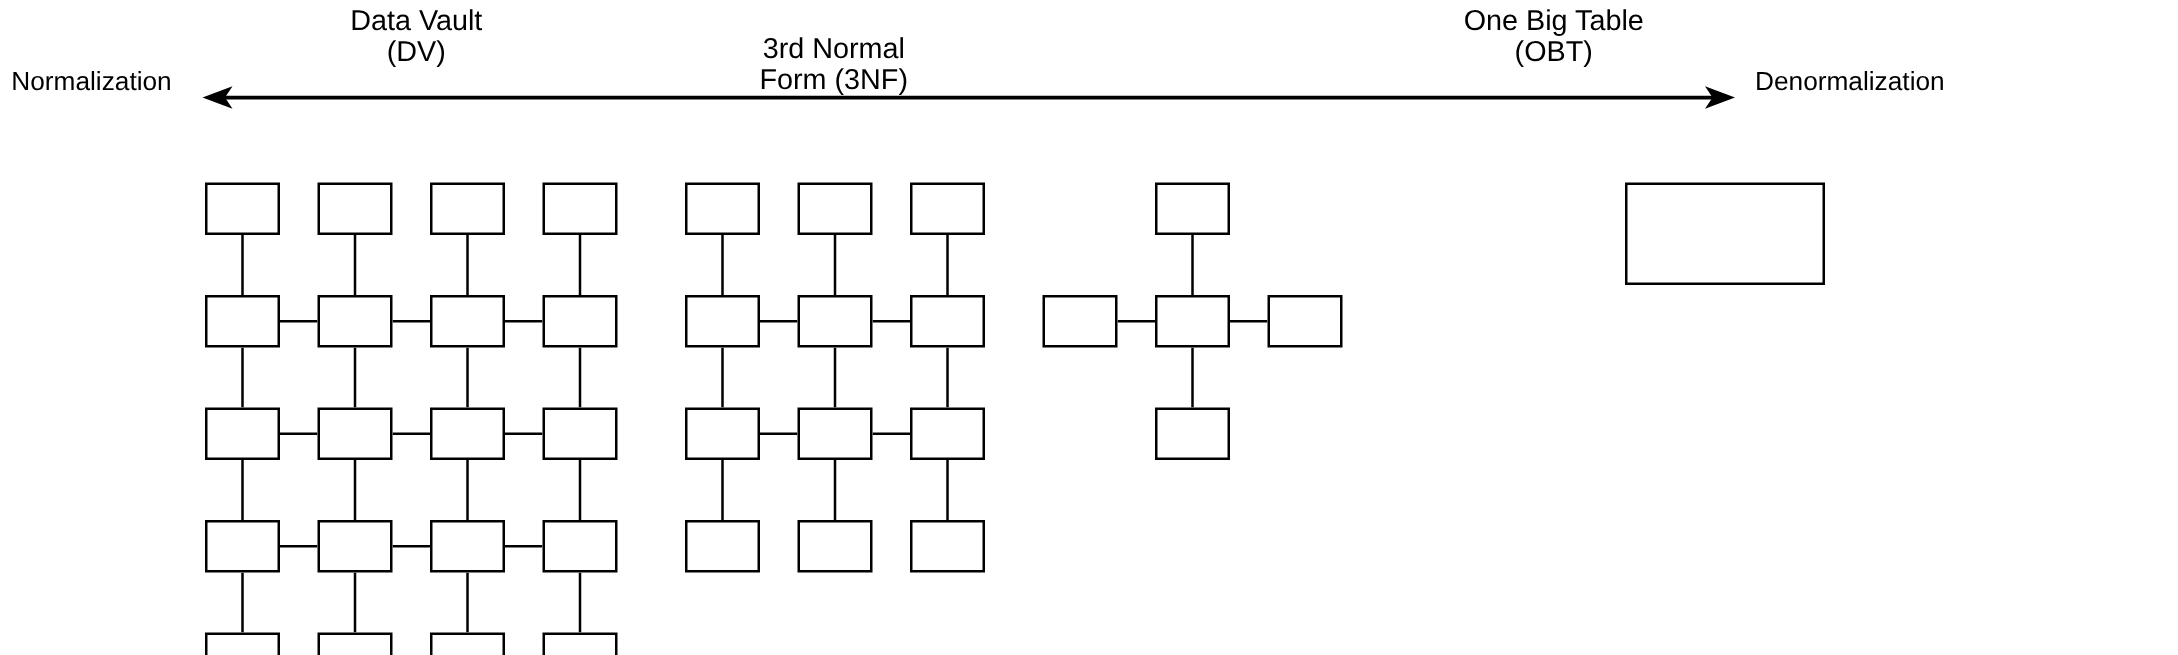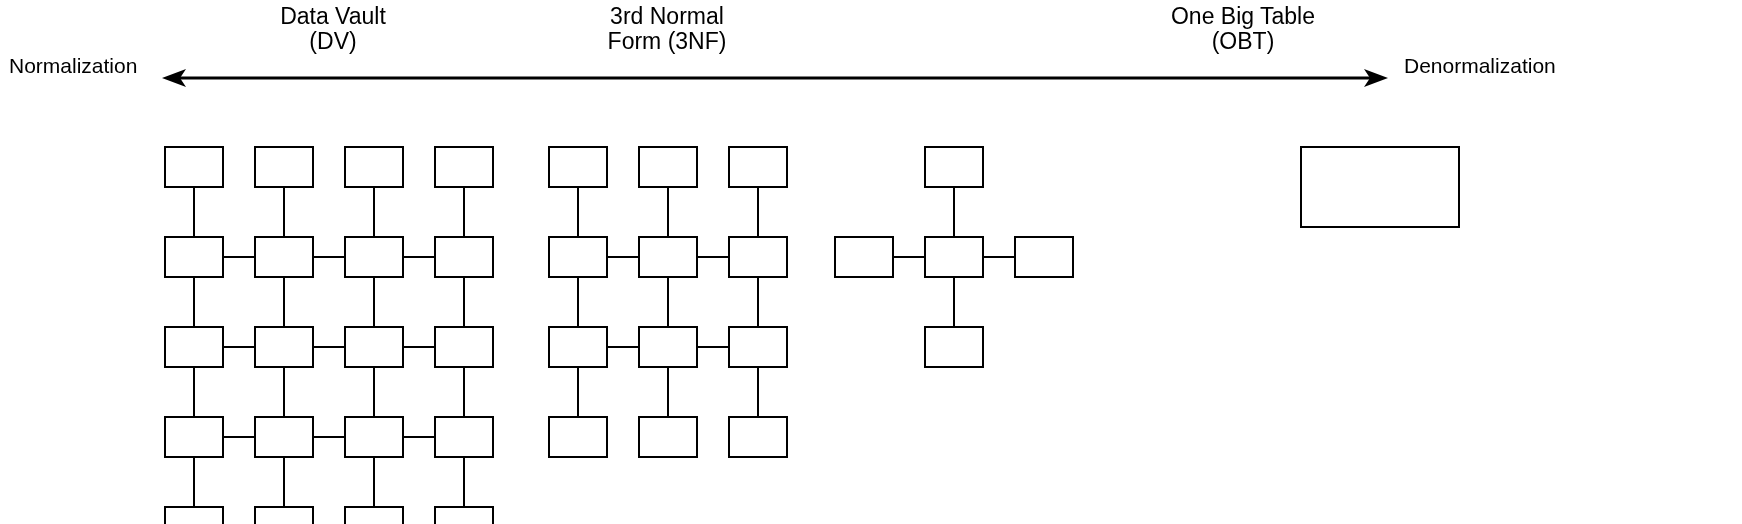--- a/index.html
+++ b/index.html
@@ -72,21 +72,21 @@
 
 <div id="canvas">
 
   <div class="end-label" id="label-normalization">Normalization</div>
 
   <div class="end-label" id="label-denormalization">Denormalization</div>
 
   <div class="col-caption" style="left:218px; width:230px;">Data Vault
 (DV)</div>
 
-  <div class="col-caption" style="left:552px; width:230px;">3rd Normal
+  <div class="col-caption" style="left:552px; width:230px;margin-top:22px;">3rd Normal
 Form (3NF)</div>
 
 
   <div class="col-caption" style="left:1128px; width:230px;">One Big Table
 (OBT)</div>
 
   <div id="axis-arrow">
     <svg width="1230" height="36" viewBox="0 0 1230 36" xmlns="http://www.w3.org/2000/svg">
       <line x1="14" y1="18" x2="1216" y2="18" stroke="#000000" stroke-width="3"></line>
       <polygon points="2,18 26,9 20,18 26,27" fill="#000000"></polygon>

